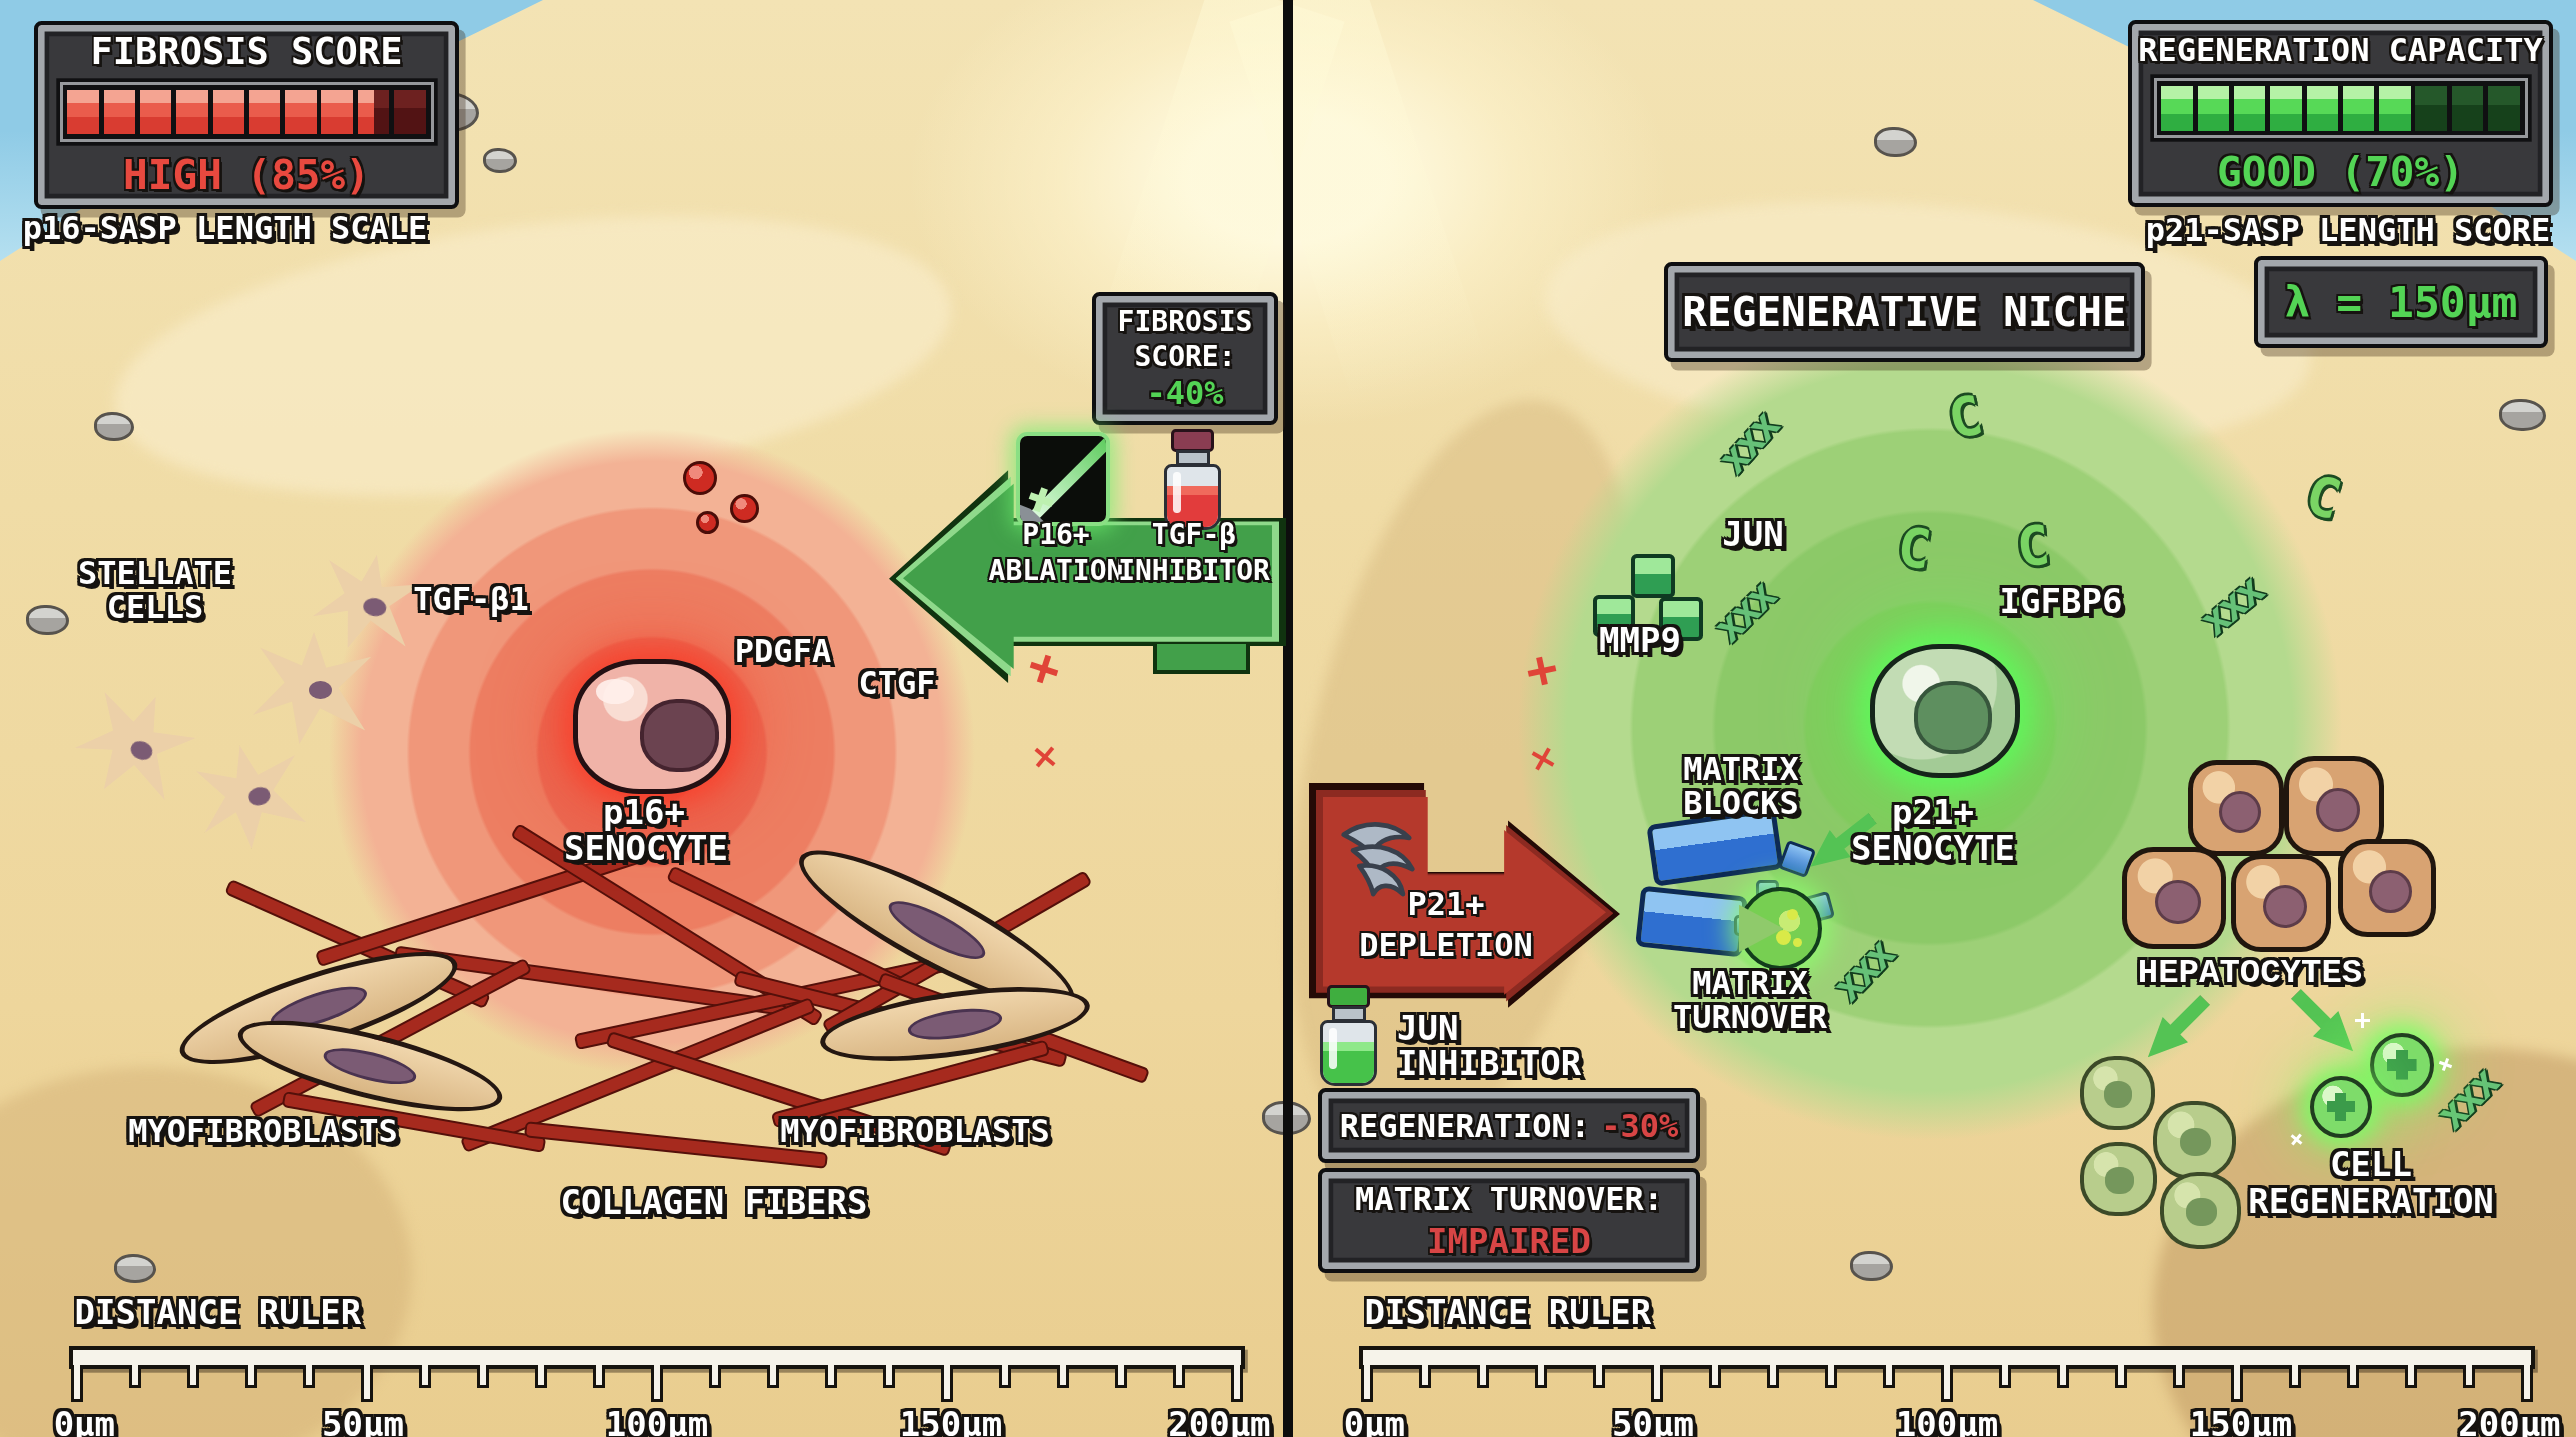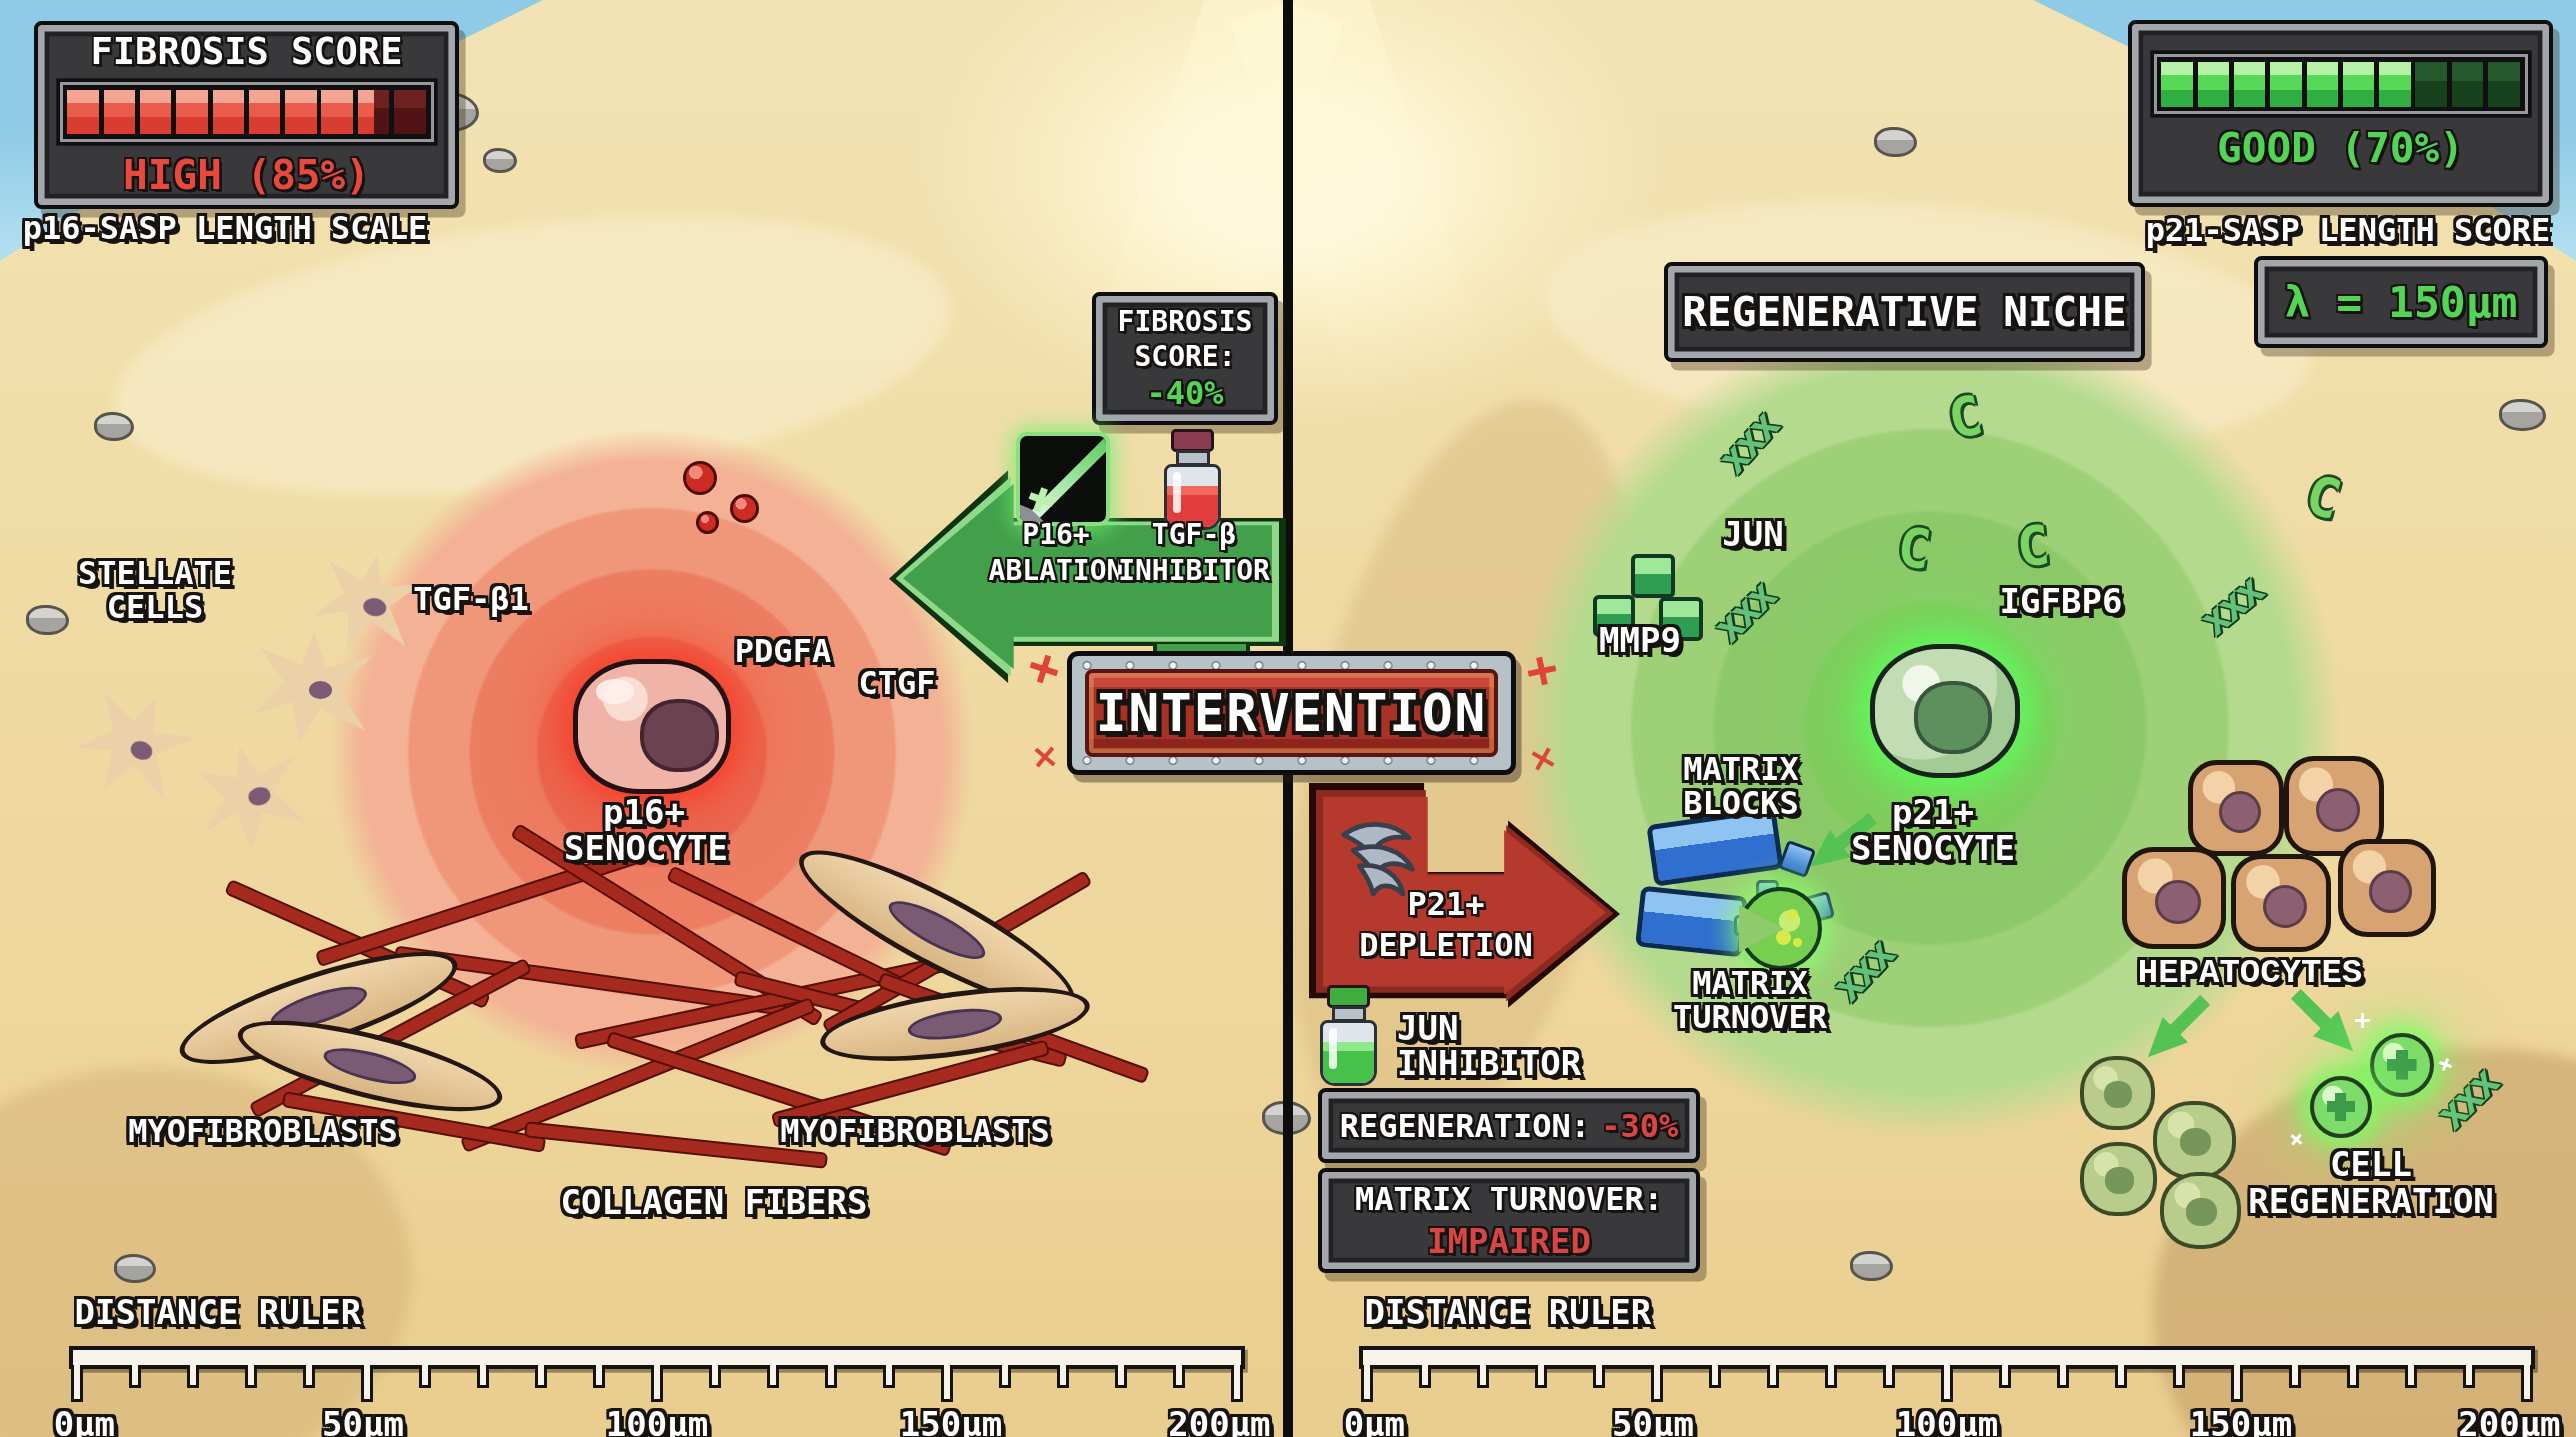--- a/index.html
+++ b/index.html
@@ -338,25 +338,20 @@
     <div class="body">
         <div class="liq" style="background:linear-gradient(180deg,#f06a5c 0 22%,#e23c3c 22%);"></div>
         <div class="shine"></div>
       </div>
   </div>
   <div class="lbl f30 o2" style="left:1056px;top:535px;">P16+</div>
   <div class="lbl f30 o2" style="left:1056px;top:571px;">ABLATION</div>
   <div class="lbl f30 o2" style="left:1194px;top:535px;">TGF-β</div>
   <div class="lbl f30 o2" style="left:1194px;top:571px;">INHIBITOR</div>
 
-  <div class="itv-frame">
-    <div class="itv-red">
-        <div class="f54 o4" style="color:#fff;letter-spacing:1.9px;">INTERVENTION</div>
-      </div>
-  </div>
   <div class="sparkx" style="left:1030px;top:655px;width:28px;height:28px;transform:rotate(18deg);"></div>
   <div class="sparkx" style="left:1528px;top:657px;width:28px;height:28px;transform:rotate(-12deg);"></div>
   <div class="sparkx" style="left:1033px;top:745px;width:24px;height:24px;transform:rotate(40deg);"></div>
   <div class="sparkx" style="left:1531px;top:747px;width:24px;height:24px;transform:rotate(30deg);"></div>
 
   <div class="bigarr rarr" style="left:1309px;top:783px;width:311px;height:234px;--ap:polygon(0 0,37% 0,37% 38%,64% 38%,64% 16%,100% 56%,64% 96%,64% 92%,0 92%);">
     <div class="l1"></div>
       <div class="l2" style="clip-path:var(--ap);"></div>
       <div class="l3" style="clip-path:var(--ap);"></div>
   </div>
@@ -449,20 +444,21 @@
   <div class="lbl f34 o3" style="left:1741px;top:803px;">BLOCKS</div>
   <div class="lbl f36 o3" style="left:1933px;top:812px;">p21+</div>
   <div class="lbl f36 o3" style="left:1933px;top:848px;">SENOCYTE</div>
   <div class="lbl f34 o3" style="left:1750px;top:983px;">MATRIX</div>
   <div class="lbl f34 o3" style="left:1750px;top:1017px;">TURNOVER</div>
   <div class="lbl f36 o3" style="left:2250px;top:973px;font-family:Liberation Mono, monospace;">HEPATOCYTES</div>
   <div class="lbl f36 o3" style="left:2371px;top:1164px;">CELL</div>
   <div class="lbl f36 o3" style="left:2371px;top:1201px;">REGENERATION</div>
 
   <div class="dpanel" style="left:2128px;top:19.7px;width:417px;height:179px;gap:9.4px;">
+    <div class="f34 o2" style="color:#fff;">REGENERATION CAPACITY</div>
     <div class="bar-outer">
       <div class="seg-row green-bar">
           <div class="seg">
             <div class="fill" style="width: 100%;"></div>
           </div>
           <div class="seg">
             <div class="fill" style="width: 100%;"></div>
           </div>
           <div class="seg">
             <div class="fill" style="width: 100%;"></div>

